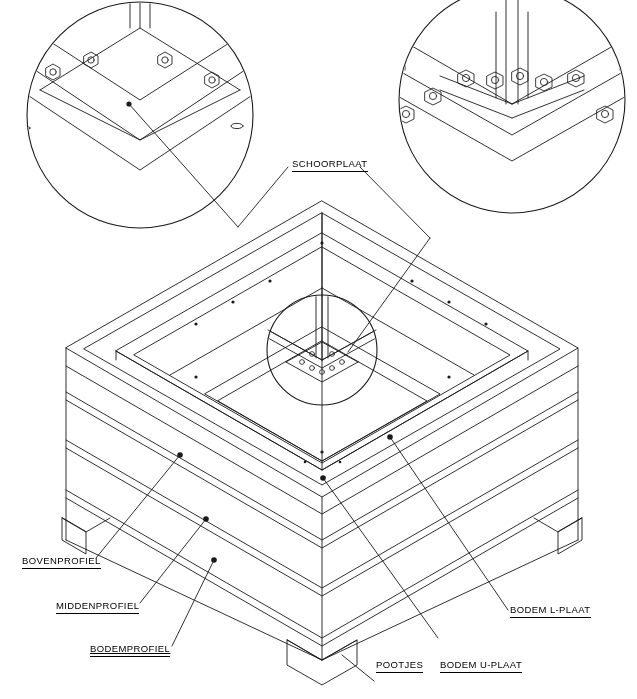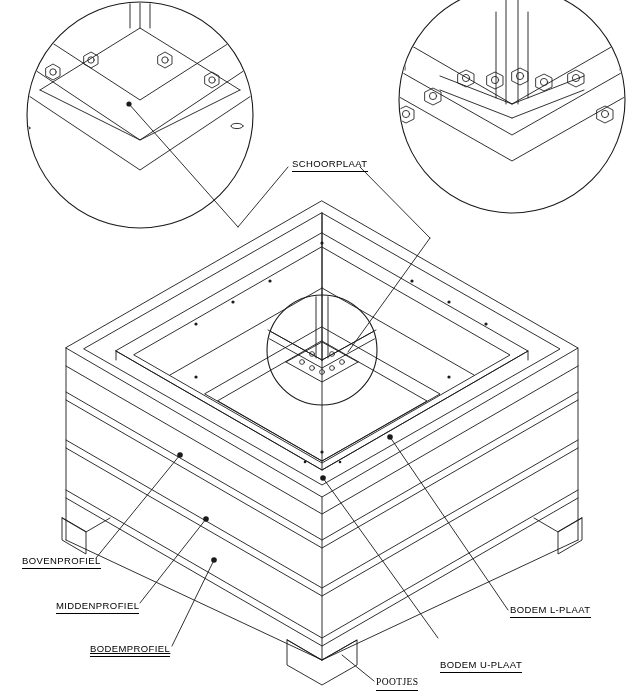--- a/index.html
+++ b/index.html
@@ -263,19 +263,19 @@
   </svg>
 
   <div class="lbl" style="left:292px; top:158px;">SCHOORPLAAT</div>
 
   <div class="lbl" style="left:22px; top:555px;text-align:right;">BOVENPROFIEL</div>
 
   <div class="lbl" style="left:56px; top:600px;">MIDDENPROFIEL</div>
 
   <div class="lbl" style="left:90px; top:643px;text-decoration:underline;">BODEMPROFIEL</div>
 
-  <div class="lbl" style="left:376px; top:677px;font-family:Liberation Serif, serif;">POOTJES</div>
+  <div class="lbl" style="left:376px; top:659px;">POOTJES</div>
 
   <div class="lbl" style="left:440px; top:635px;margin-top:24px;">BODEM U-PLAAT</div>
 
   <div class="lbl" style="left:510px; top:604px;">BODEM L-PLAAT</div>
 
 </div>
 
 </body></html>

